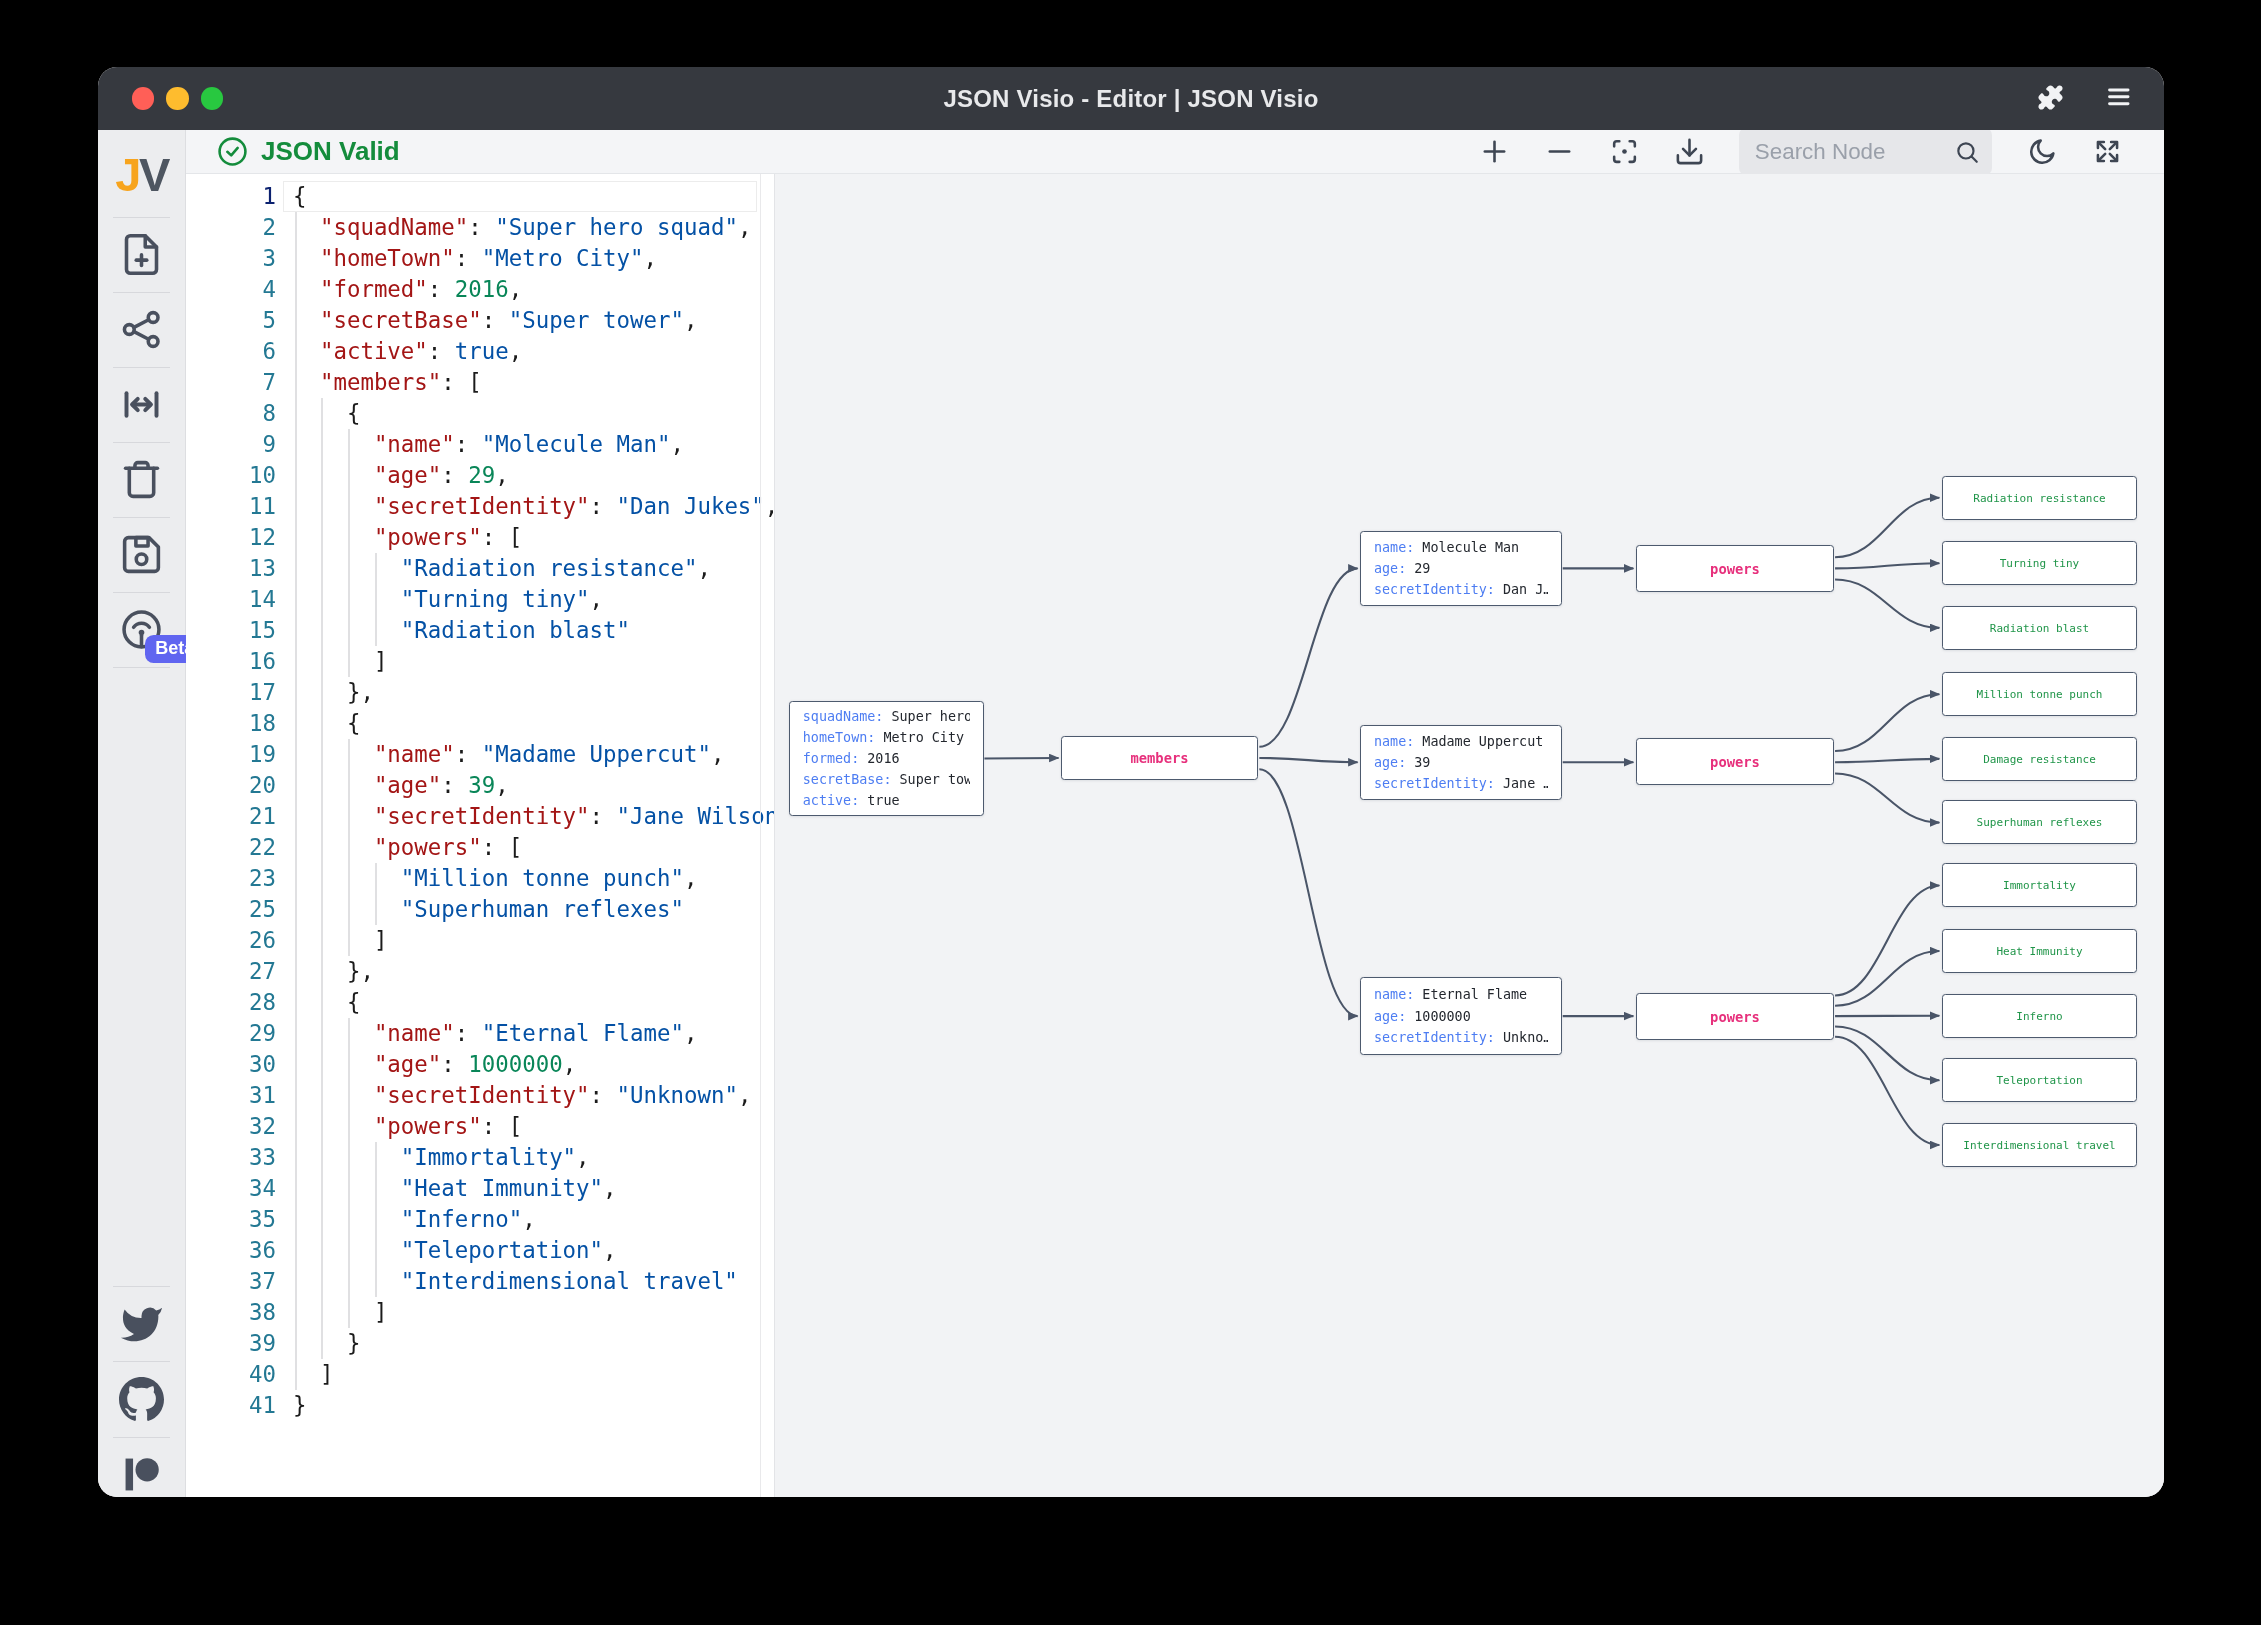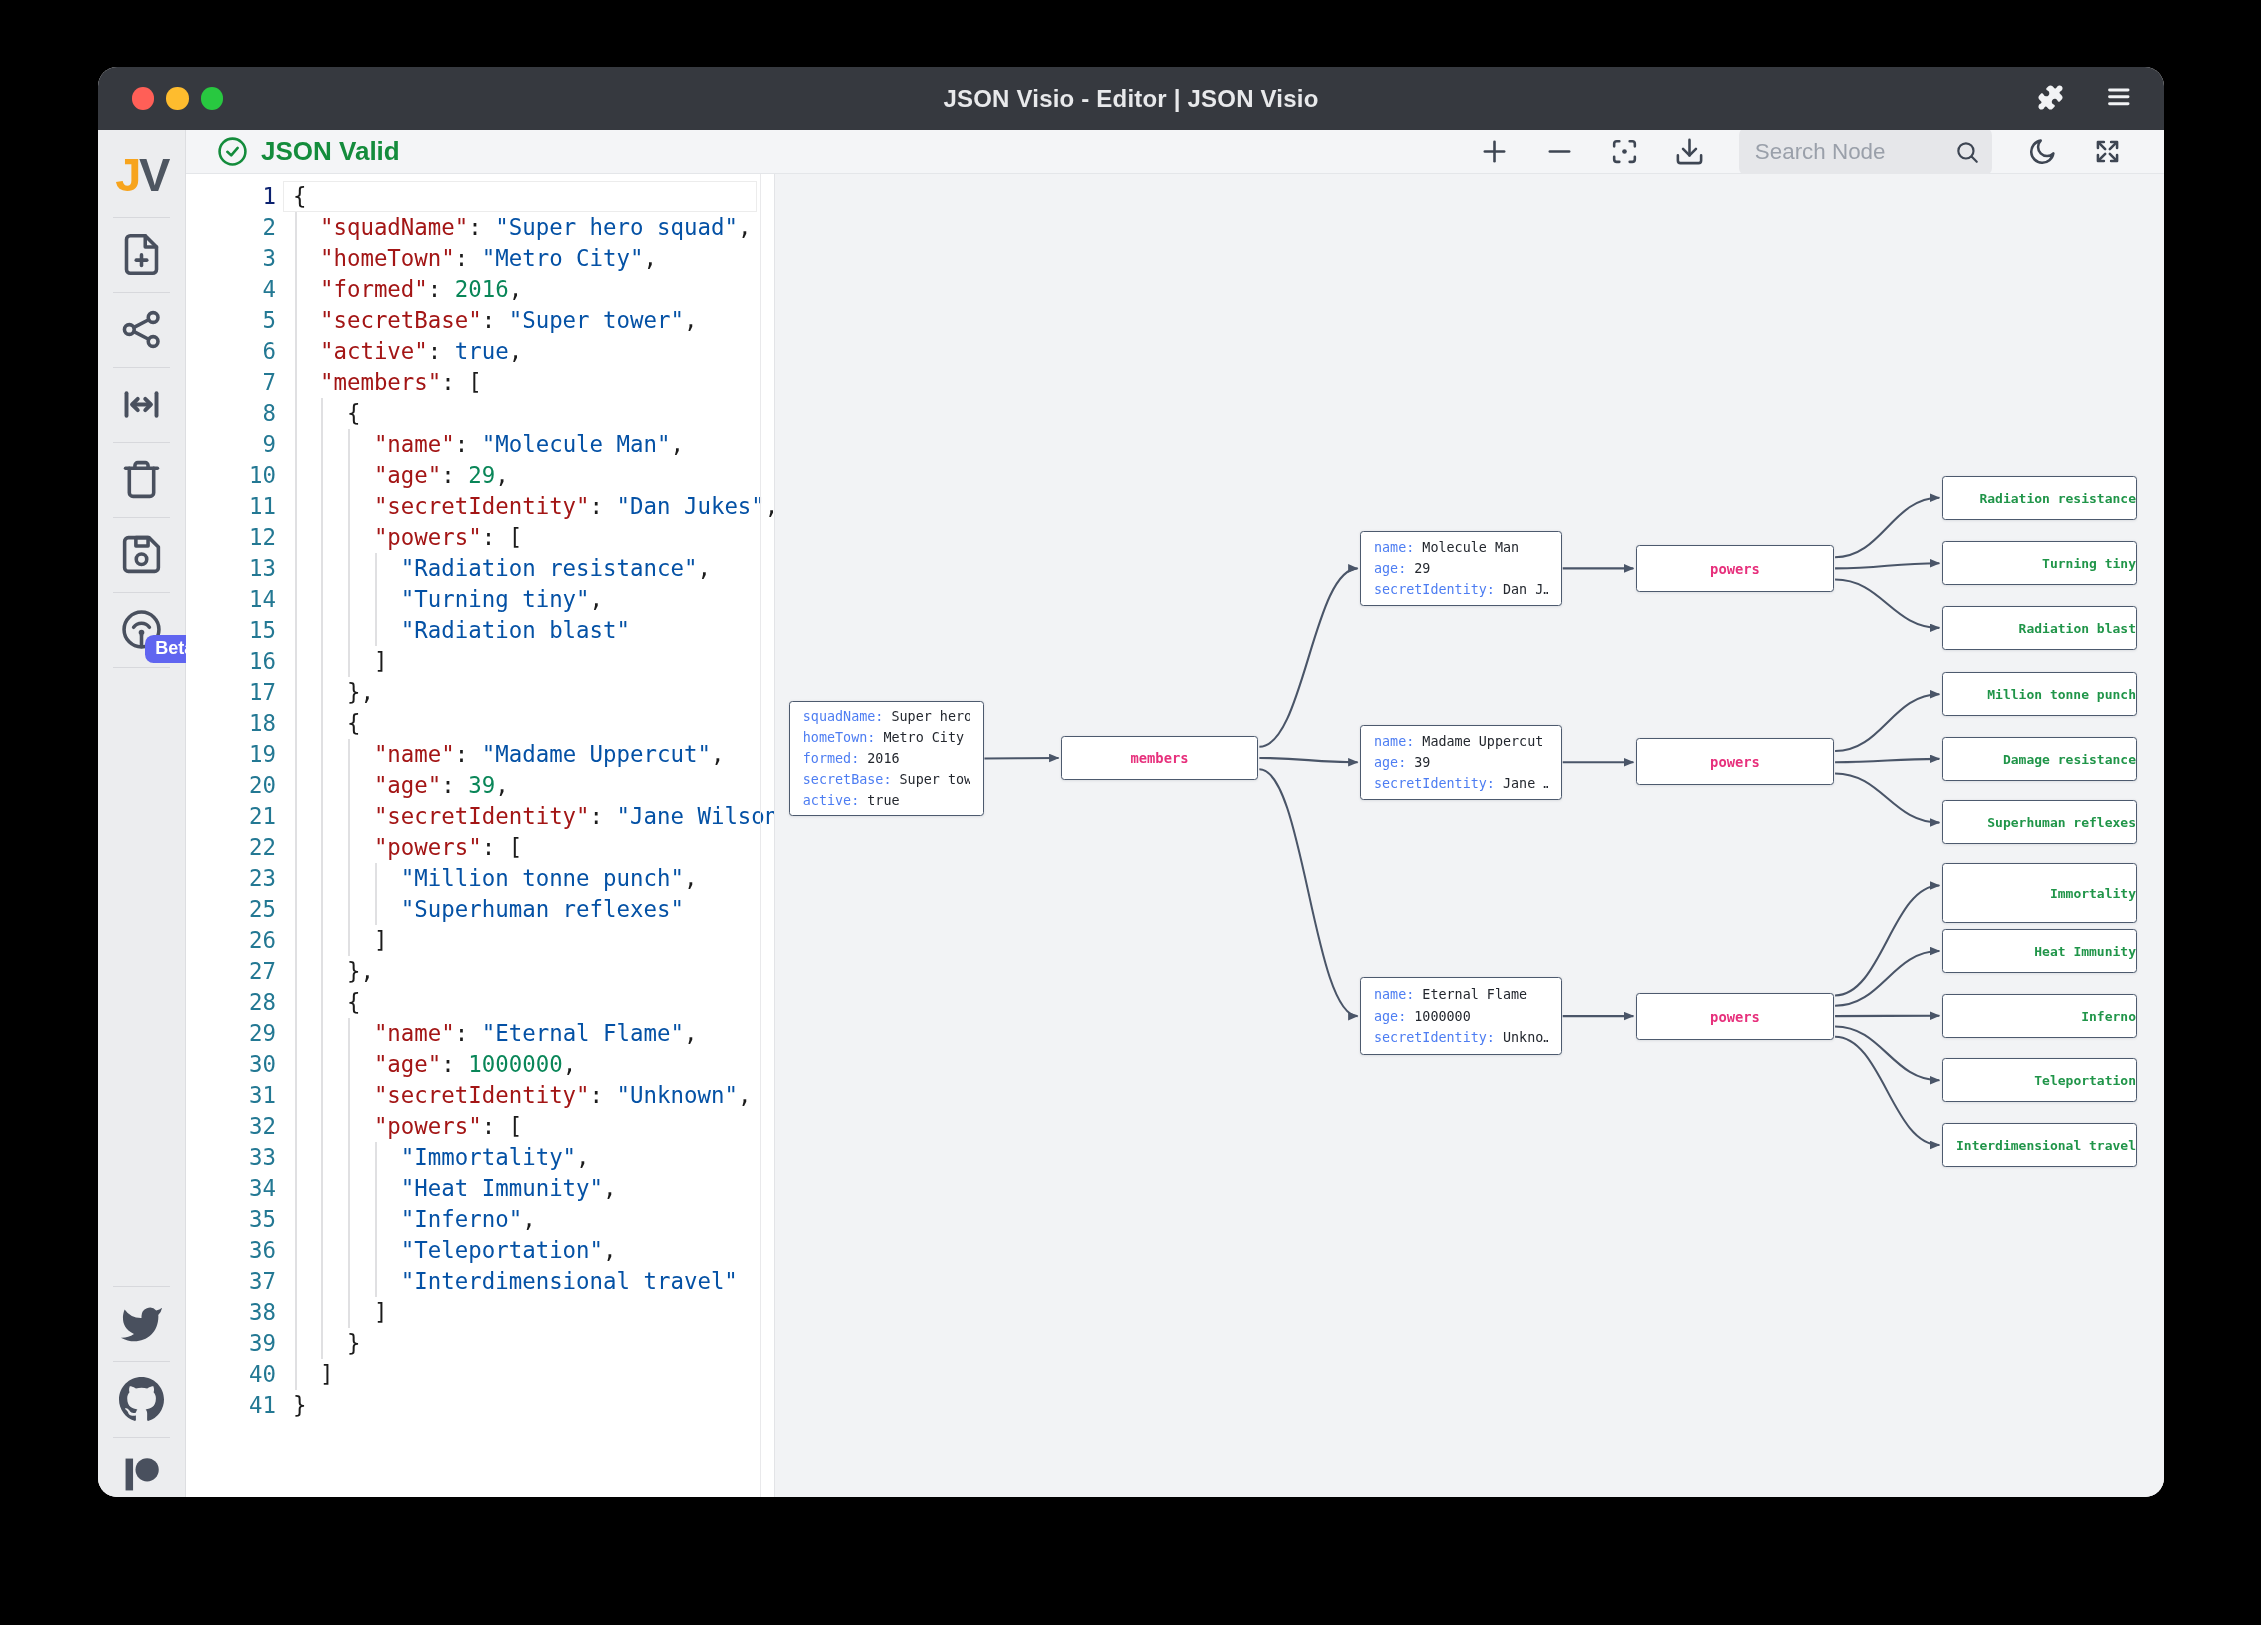--- a/index.html
+++ b/index.html
@@ -55,21 +55,21 @@
   
   .graph { flex:1; background:var(--graph-bg,#F2F3F5); border-left:0.9px solid #E3E4E7; position:relative; overflow:hidden; }
   .graph svg.edges { position:absolute; left:0; top:0; }
   .gnode { position:absolute; background:#fff; border:1.7px solid var(--node-border,#4D5A6E); border-radius:3.4px; box-shadow:0 0.9px 2.6px rgba(40,50,70,.10); font-family:"DejaVu Sans Mono", monospace; }
   .gnode .rows { height:100%; display:flex; flex-direction:column; justify-content:space-evenly; padding:1.7px 13px; }
   .grow { font-size:13.4px; white-space:nowrap; overflow:hidden; }
   .nk { color:var(--node-key-blue,#4D7DF2); }
   .nv { color:var(--node-value,#23272E); }
   .gnode.parent, .gnode.leaf { display:flex; align-items:center; justify-content:center; }
   .gnode.parent { color:var(--node-parent-pink,#E7307C); font-size:13.8px; font-weight:600;}
-  .gnode.leaf { color:var(--node-leaf-green,#209549); font-size:13px; font-weight:700;justify-content:flex-end; }
+  .gnode.leaf { color:var(--node-leaf-green,#209549); font-size:11px; font-weight:400; }
 </style>
 </head>
 <body>
 
 <div class="window">
 
   <div class="titlebar">
     <div class="traffic">
       <div class="dot" style="background:#FF5F57"></div>
       <div class="dot" style="background:#FEBC2E"></div>
@@ -381,21 +381,21 @@
               </div>
               <div class="gnode leaf" style="left: 1167px; top: 498px; width: 195px; height: 44px;">
                 <span>Million tonne punch</span>
               </div>
               <div class="gnode leaf" style="left: 1167px; top: 563px; width: 195px; height: 44px;">
                 <span>Damage resistance</span>
               </div>
               <div class="gnode leaf" style="left: 1167px; top: 626px; width: 195px; height: 44px;">
                 <span>Superhuman reflexes</span>
               </div>
-              <div class="gnode leaf" style="left: 1167px; top: 689px; width: 195px; height: 60px;">
+              <div class="gnode leaf" style="left: 1167px; top: 689px; width: 195px; height: 44px;">
                 <span>Immortality</span>
               </div>
               <div class="gnode leaf" style="left: 1167px; top: 755px; width: 195px; height: 44px;">
                 <span>Heat Immunity</span>
               </div>
               <div class="gnode leaf" style="left: 1167px; top: 820px; width: 195px; height: 44px;">
                 <span>Inferno</span>
               </div>
               <div class="gnode leaf" style="left: 1167px; top: 884px; width: 195px; height: 44px;">
                 <span>Teleportation</span>

